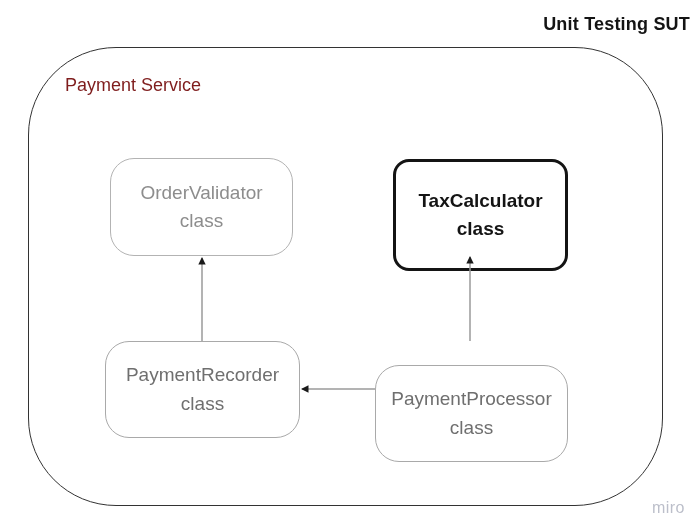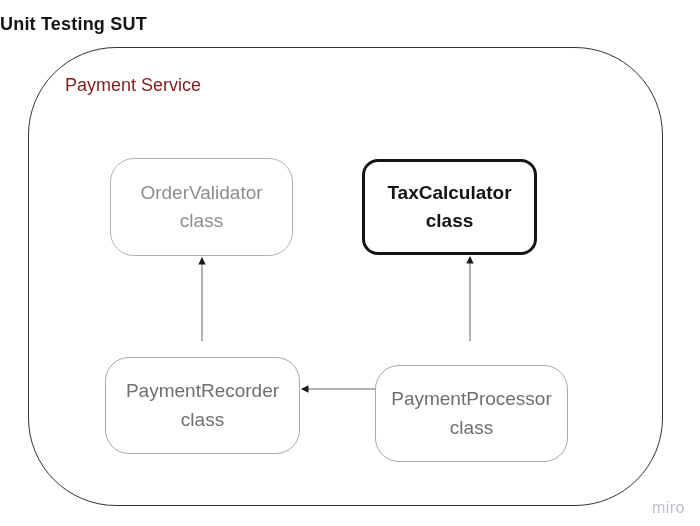--- a/index.html
+++ b/index.html
@@ -12,21 +12,21 @@
   }
   .canvas {
     position: absolute;
     left: 0; top: 0;
     width: 700px; height: 526px;
   }
   .diagram-title {
     position: absolute;
     top: 14px; left: 0;
     width: 690px;
-    text-align: left;
+    text-align: right;
     font-size: 18px;
     font-weight: bold;
     color: #141414;
     letter-spacing: 0.2px;
   }
   .container-frame {
     position: absolute;
     left: 28px; top: 47px;
     width: 635px; height: 459px;
     border: 1.4px solid #333333;
@@ -56,22 +56,22 @@
     color: #8d8d8d;
   }
   .node.plain.darker { color: #6f6f6f; border-color: #a9a9a9; }
   .node.emphasis {
     border: 3px solid #141414;
     border-radius: 16px;
     color: #141414;
     font-weight: bold;
   }
   #node-order-validator   { left: 110px; top: 158px; width: 183px; height: 98px; text-align: center; }
-  #node-tax-calculator    { left: 362px; top: 159px; width: 175px; height: 96px; }
-  #node-payment-recorder  { left: 105px; top: 341px; width: 195px; height: 97px; margin-top: 16px; }
+  #node-tax-calculator    { left: 393px; top: 159px; width: 175px; height: 112px; }
+  #node-payment-recorder  { left: 105px; top: 341px; width: 195px; height: 97px; }
   #node-payment-processor { left: 375px; top: 341px; width: 193px; height: 97px; margin-top: 24px; }
   .edges-layer {
     position: absolute;
     left: 0; top: 0;
     width: 700px; height: 526px;
     pointer-events: none;
   }
   .watermark {
     position: absolute;
     right: 15px; bottom: 9px;

